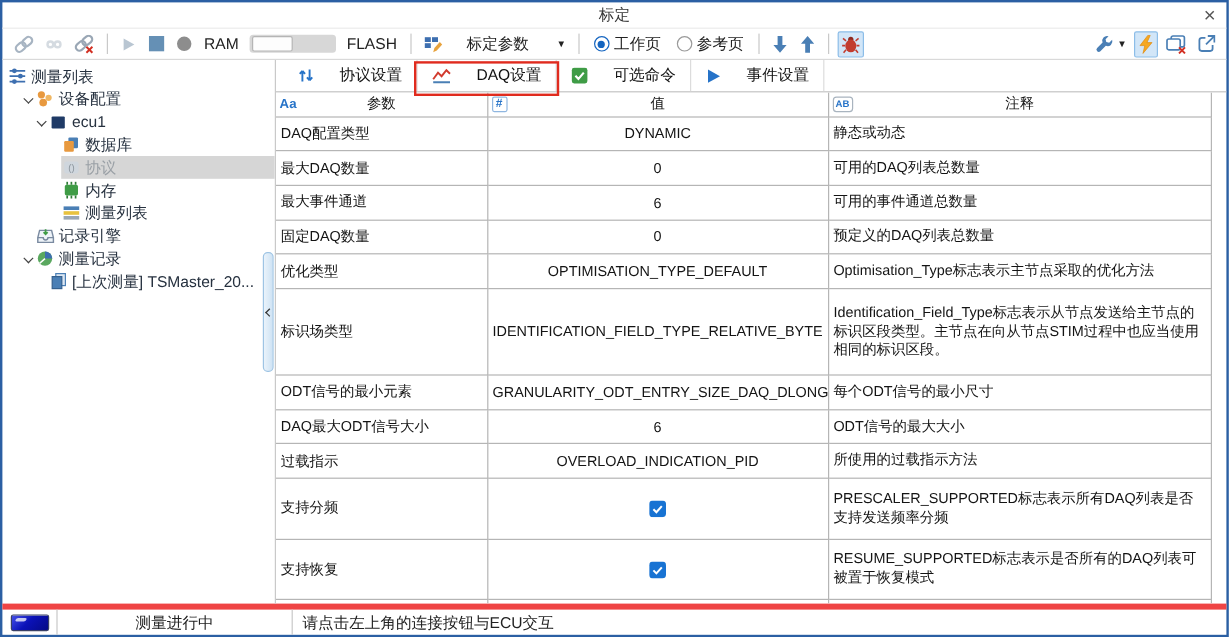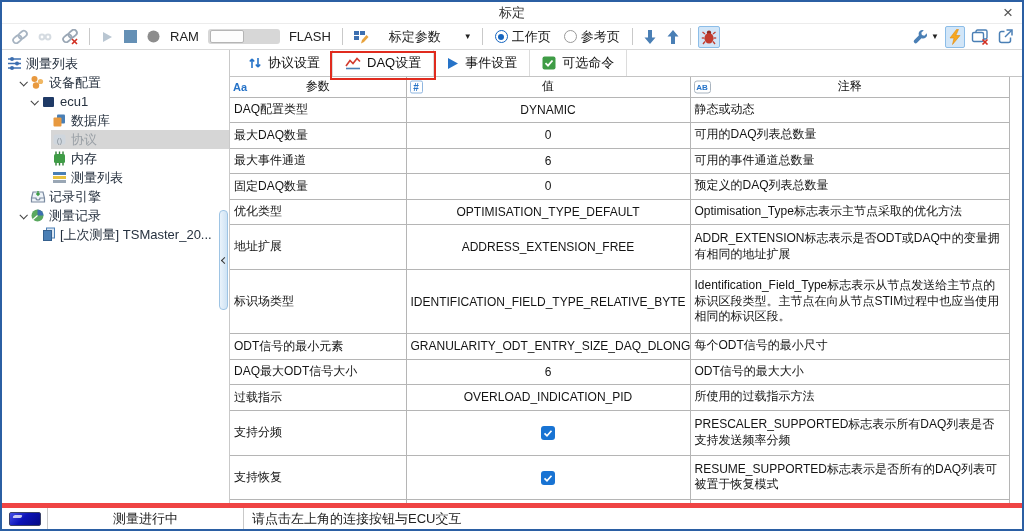--- a/index.html
+++ b/index.html
@@ -45,21 +45,21 @@
   .trow .ticon { width:17px; flex:0 0 17px; margin-right:3px; }
   .collapse-handle { position:absolute; left:217px; top:160px; width:9px; height:100px;
     background:linear-gradient(90deg,#eaf3fb,#cfe3f4); border:1px solid #9ec4e4; border-radius:4px;
     display:flex; align-items:center; justify-content:center; cursor:pointer; }
   .collapse-handle i { width:5px; height:5px; border-left:1.3px solid #333; border-bottom:1.3px solid #333;
     transform:rotate(45deg); margin-left:2px; }
 
   .content { flex:1; display:flex; flex-direction:column; min-width:0; }
   .tabbar { height:27px; flex:0 0 27px; display:flex; align-items:stretch; padding-left:6px;
     border-bottom:1px solid #c4c4c4; font-size:13px; color:#111; }
-  .tab { display:inline-flex; align-items:center; gap:6px; padding:0 12px;
+  .tab { display:inline-flex; align-items:center; gap:21px; padding:0 12px;
     border-right:1px solid #dcdcdc; position:relative; cursor:pointer; }
   .tab.annotated::after { content:''; position:absolute; top:1px; left:-3px; right:-3px; bottom:-4px;
     border:2px solid #e02b1e; z-index:4; pointer-events:none; }
 
   .table-area { flex:1; margin-right:12px; overflow:hidden; }
   table { width:100%; height:100%; border-collapse:collapse; table-layout:fixed;
     font-size:12px; color:#141414; }
   th,td { border:1px solid #b5b5b5; padding:1px 4px; vertical-align:middle; }
   th:first-child, td:first-child { border-left:none; }
   thead th { border-top:none; font-weight:normal; position:relative; height:20px; text-align:center; }
@@ -398,34 +398,34 @@
             <span class="ticon">
               <svg width="16" height="13" viewBox="0 0 16 13">
                 <polyline points="1,9 5,3.5 8,6.5 12,1.5 15,4.5" fill="none" stroke="#d23b2e" stroke-width="1.6"></polyline>
                 <line x1="1" y1="11.5" x2="15" y2="11.5" stroke="#4a7fb5" stroke-width="1.6"></line>
               </svg>
             </span>
             <span>DAQ设置</span>
           </div>
           <div class="tab">
             <span class="ticon">
-              <svg width="13" height="13" viewBox="0 0 13 13">
-                <polygon points="2,1 12,6.5 2,12" fill="#2673c8"></polygon>
-              </svg>
-            </span>
-            <span>事件设置</span>
-          </div>
-          <div class="tab">
-            <span class="ticon">
               <svg width="14" height="14" viewBox="0 0 14 14">
                 <rect x="0.5" y="0.5" width="13" height="13" rx="2" fill="#3f9c46"></rect>
                 <path d="M3.5 7.2 6 9.7 10.5 4.5" stroke="#fff" stroke-width="1.8" fill="none"></path>
               </svg>
             </span>
             <span>可选命令</span>
+          </div>
+          <div class="tab">
+            <span class="ticon">
+              <svg width="13" height="13" viewBox="0 0 13 13">
+                <polygon points="2,1 12,6.5 2,12" fill="#2673c8"></polygon>
+              </svg>
+            </span>
+            <span>事件设置</span>
           </div>
         </div>
       <div class="table-area">
         <table>
           <colgroup>
               <col style="width:176px">
               <col style="width:284px">
               <col>
             </colgroup>
           <thead>
@@ -455,25 +455,20 @@
                 <td class="param">固定DAQ数量</td>
                 <td class="value">0</td>
                 <td class="comment">预定义的DAQ列表总数量</td>
               </tr>
               <tr>
                 <td class="param">优化类型</td>
                 <td class="value">OPTIMISATION_TYPE_DEFAULT</td>
                 <td class="comment">Optimisation_Type标志表示主节点采取的优化方法</td>
               </tr>
               <tr>
-                <td class="param">地址扩展</td>
-                <td class="value">ADDRESS_EXTENSION_FREE</td>
-                <td class="comment">ADDR_EXTENSION标志表示是否ODT或DAQ中的变量拥有相同的地址扩展</td>
-              </tr>
-              <tr>
                 <td class="param">标识场类型</td>
                 <td class="value">IDENTIFICATION_FIELD_TYPE_RELATIVE_BYTE</td>
                 <td class="comment">Identification_Field_Type标志表示从节点发送给主节点的标识区段类型。主节点在向从节点STIM过程中也应当使用相同的标识区段。</td>
               </tr>
               <tr>
                 <td class="param">ODT信号的最小元素</td>
                 <td class="value">GRANULARITY_ODT_ENTRY_SIZE_DAQ_DLONG</td>
                 <td class="comment">每个ODT信号的最小尺寸</td>
               </tr>
               <tr>

